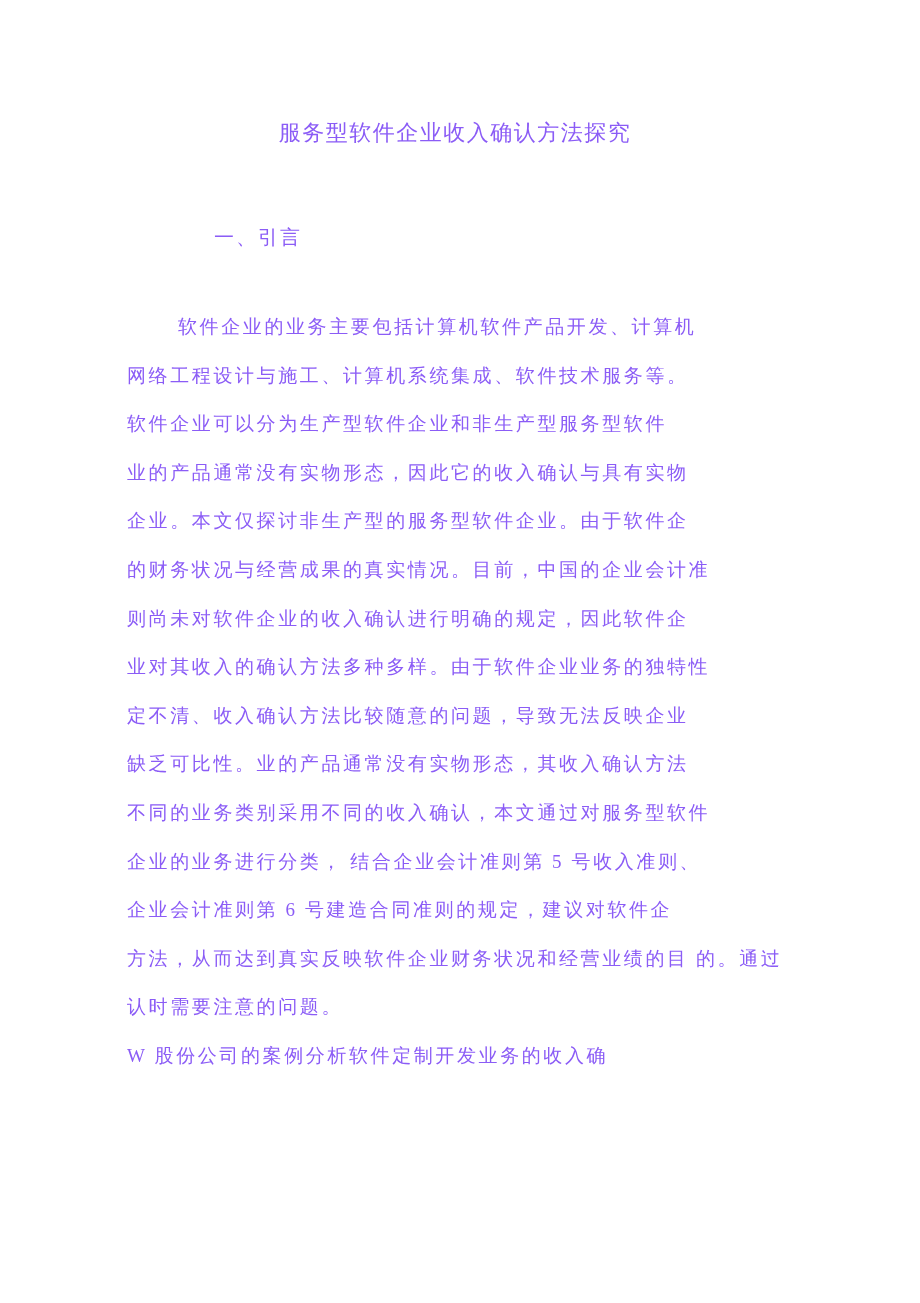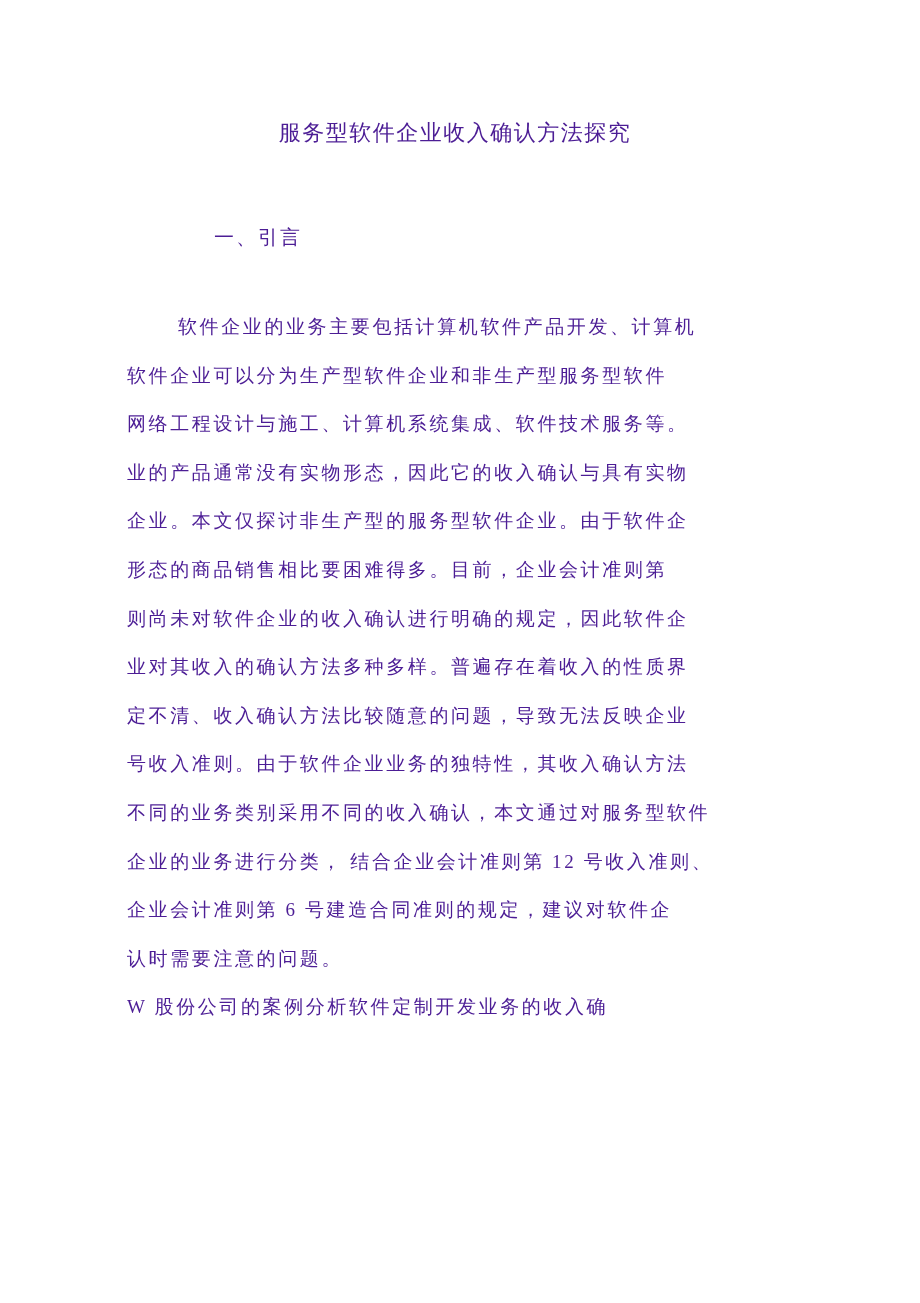--- a/index.html
+++ b/index.html
@@ -7,21 +7,21 @@
     padding: 0;
     background: #ffffff;
   }
   .page {
     position: relative;
     width: 920px;
     height: 1264px;
     background: #ffffff;
     overflow: hidden;
     font-family: "Liberation Serif", "DejaVu Serif", serif;
-    color: #4c1d95;
+    color: #8b5cf6;
   }
   .doc-title {
     position: absolute;
     top: 118px;
     left: 0;
     width: 910px;
     text-align: center;
     font-size: 22px;
     letter-spacing: 1.5px;
     white-space: nowrap;
@@ -60,29 +60,30 @@
 <body>
 
 <div class="page">
 
   <h1 class="doc-title">服务型软件企业收入确认方法探究</h1>
 
   <h2 class="section-heading">一、引言</h2>
 
   <div class="body-text">
     <span class="body-line first-indent">软件企业的业务主要包括计算机软件产品开发、计算机</span>
+    <span class="body-line">网络工程设计与施工、计算机系统集成、软件技术服务等。</span>
     <span class="body-line">软件企业可以分为生产型软件企业和非生产型服务型软件</span>
-    <span class="body-line">网络工程设计与施工、计算机系统集成、软件技术服务等。</span>
     <span class="body-line">业的产品通常没有实物形态，因此它的收入确认与具有实物</span>
     <span class="body-line">企业。本文仅探讨非生产型的服务型软件企业。由于软件企</span>
-    <span class="body-line">形态的商品销售相比要困难得多。目前，企业会计准则第</span>
+    <span class="body-line">的财务状况与经营成果的真实情况。目前，中国的企业会计准</span>
     <span class="body-line">则尚未对软件企业的收入确认进行明确的规定，因此软件企</span>
-    <span class="body-line">业对其收入的确认方法多种多样。普遍存在着收入的性质界</span>
+    <span class="body-line">业对其收入的确认方法多种多样。由于软件企业业务的独特性</span>
     <span class="body-line">定不清、收入确认方法比较随意的问题，导致无法反映企业</span>
-    <span class="body-line">号收入准则。由于软件企业业务的独特性，其收入确认方法</span>
+    <span class="body-line">缺乏可比性。业的产品通常没有实物形态，其收入确认方法</span>
     <span class="body-line">不同的业务类别采用不同的收入确认，本文通过对服务型软件</span>
-    <span class="body-line">企业的业务进行分类， 结合企业会计准则第 12 号收入准则、</span>
+    <span class="body-line">企业的业务进行分类， 结合企业会计准则第 5 号收入准则、</span>
     <span class="body-line">企业会计准则第 6 号建造合同准则的规定，建议对软件企</span>
+    <span class="body-line">方法，从而达到真实反映软件企业财务状况和经营业绩的目 的。通过</span>
     <span class="body-line">认时需要注意的问题。</span>
     <span class="body-line">W 股份公司的案例分析软件定制开发业务的收入确</span>
   </div>
 
 </div>
 
 </body></html>

